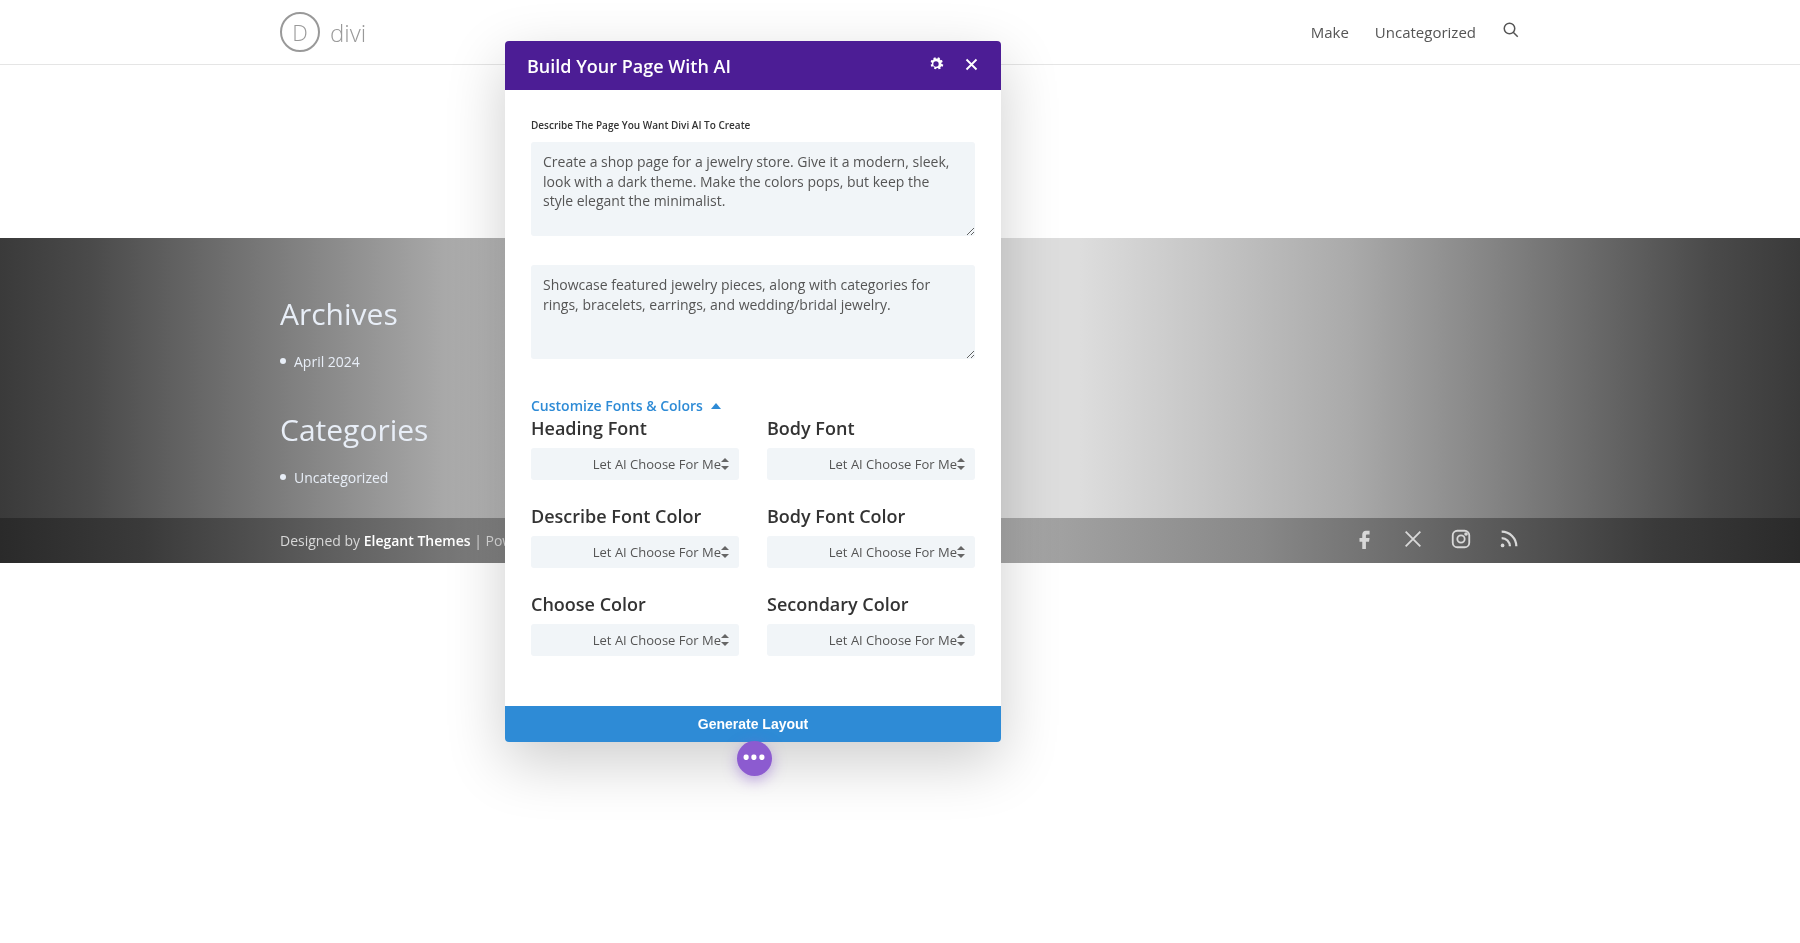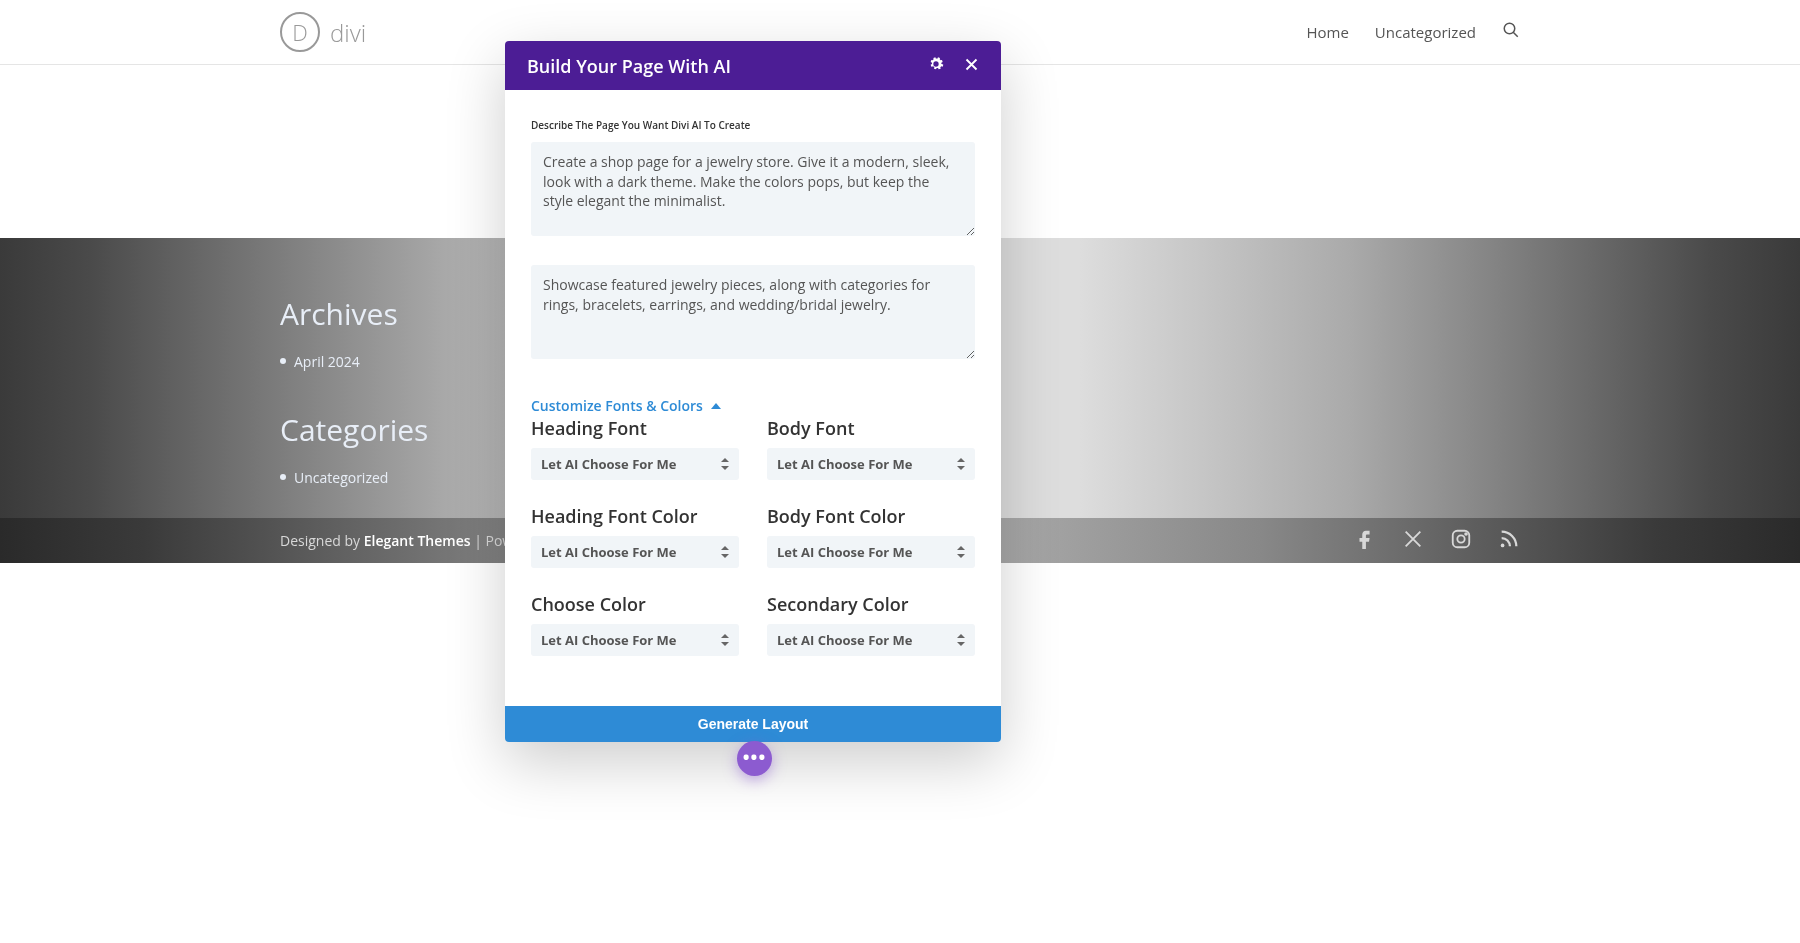--- a/index.html
+++ b/index.html
@@ -175,24 +175,24 @@
   }
   .select {
     width: 100%;
     height: 32px;
     background: #f1f5f8;
     border: none;
     border-radius: 3px;
     padding: 0 10px;
     font-size: 13px;
     color: #555;
-    font-weight: 700;
-    display: flex;
-    align-items: center;
-    justify-content: space-between;
+    font-weight: 400;
+    display: flex;
+    align-items: center;
+    justify-content: flex-end;
     cursor: pointer;
     margin-bottom: 12px;
   }
   .sort-arrows {
     width: 8px; height: 12px;
     position: relative;
   }
   .sort-arrows::before, .sort-arrows::after {
     content: '';
     position: absolute;
@@ -242,21 +242,21 @@
 <body>
 
 <div class="top-nav">
   <div class="logo">
     <div class="logo-circle">
       <span>D</span>
     </div>
     <span class="logo-text">divi</span>
   </div>
   <div class="nav-right">
-    <a class="nav-link">Home</a>
+    <a class="nav-link">Make</a>
     <a class="nav-link">Uncategorized</a>
     <span class="search-icon">
       <svg width="18" height="18" viewBox="0 0 24 24" fill="none" stroke="#555" stroke-width="2">
         <circle cx="10" cy="10" r="7"></circle>
           <line x1="21" y1="21" x2="15" y2="15"></line>
       </svg>
     </span>
   </div>
 </div>
 
@@ -350,21 +350,21 @@
 
         <div class="font-field">
           <div class="font-label">Body Font</div>
           <div class="select">
             <span>Let AI Choose For Me</span>
             <span class="sort-arrows"></span>
           </div>
         </div>
 
         <div class="font-field">
-          <div class="font-label">Heading Font Color</div>
+          <div class="font-label">Describe Font Color</div>
           <div class="select">
             <span>Let AI Choose For Me</span>
             <span class="sort-arrows"></span>
           </div>
         </div>
 
         <div class="font-field">
           <div class="font-label">Body Font Color</div>
           <div class="select">
             <span>Let AI Choose For Me</span>

